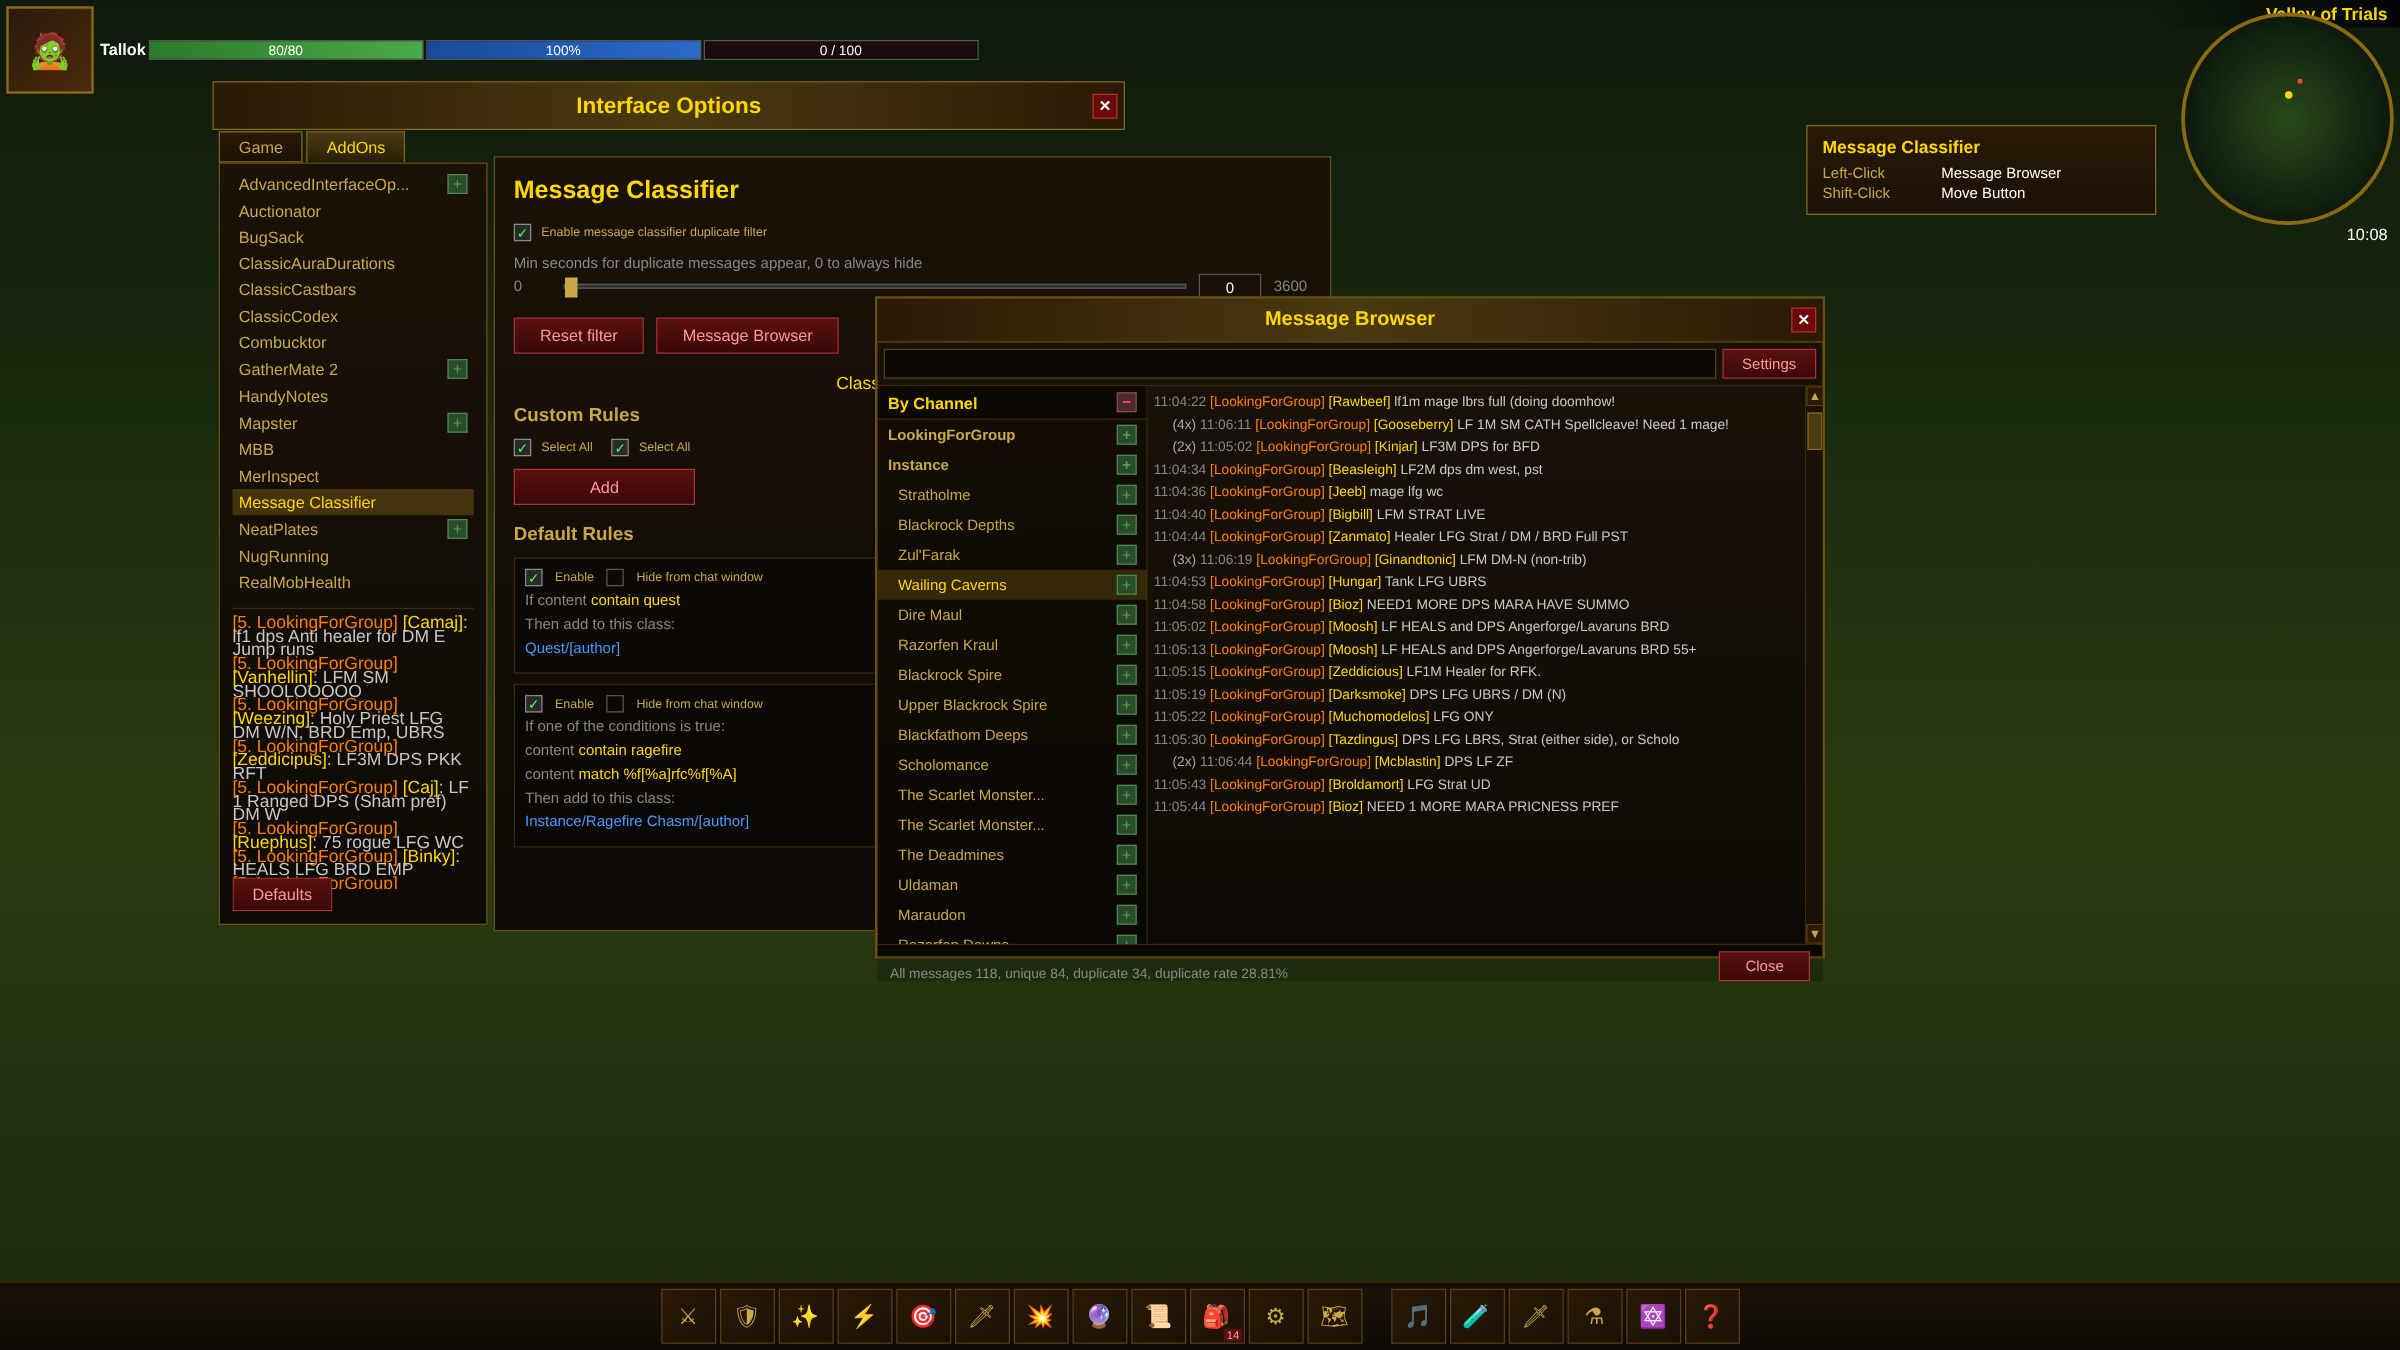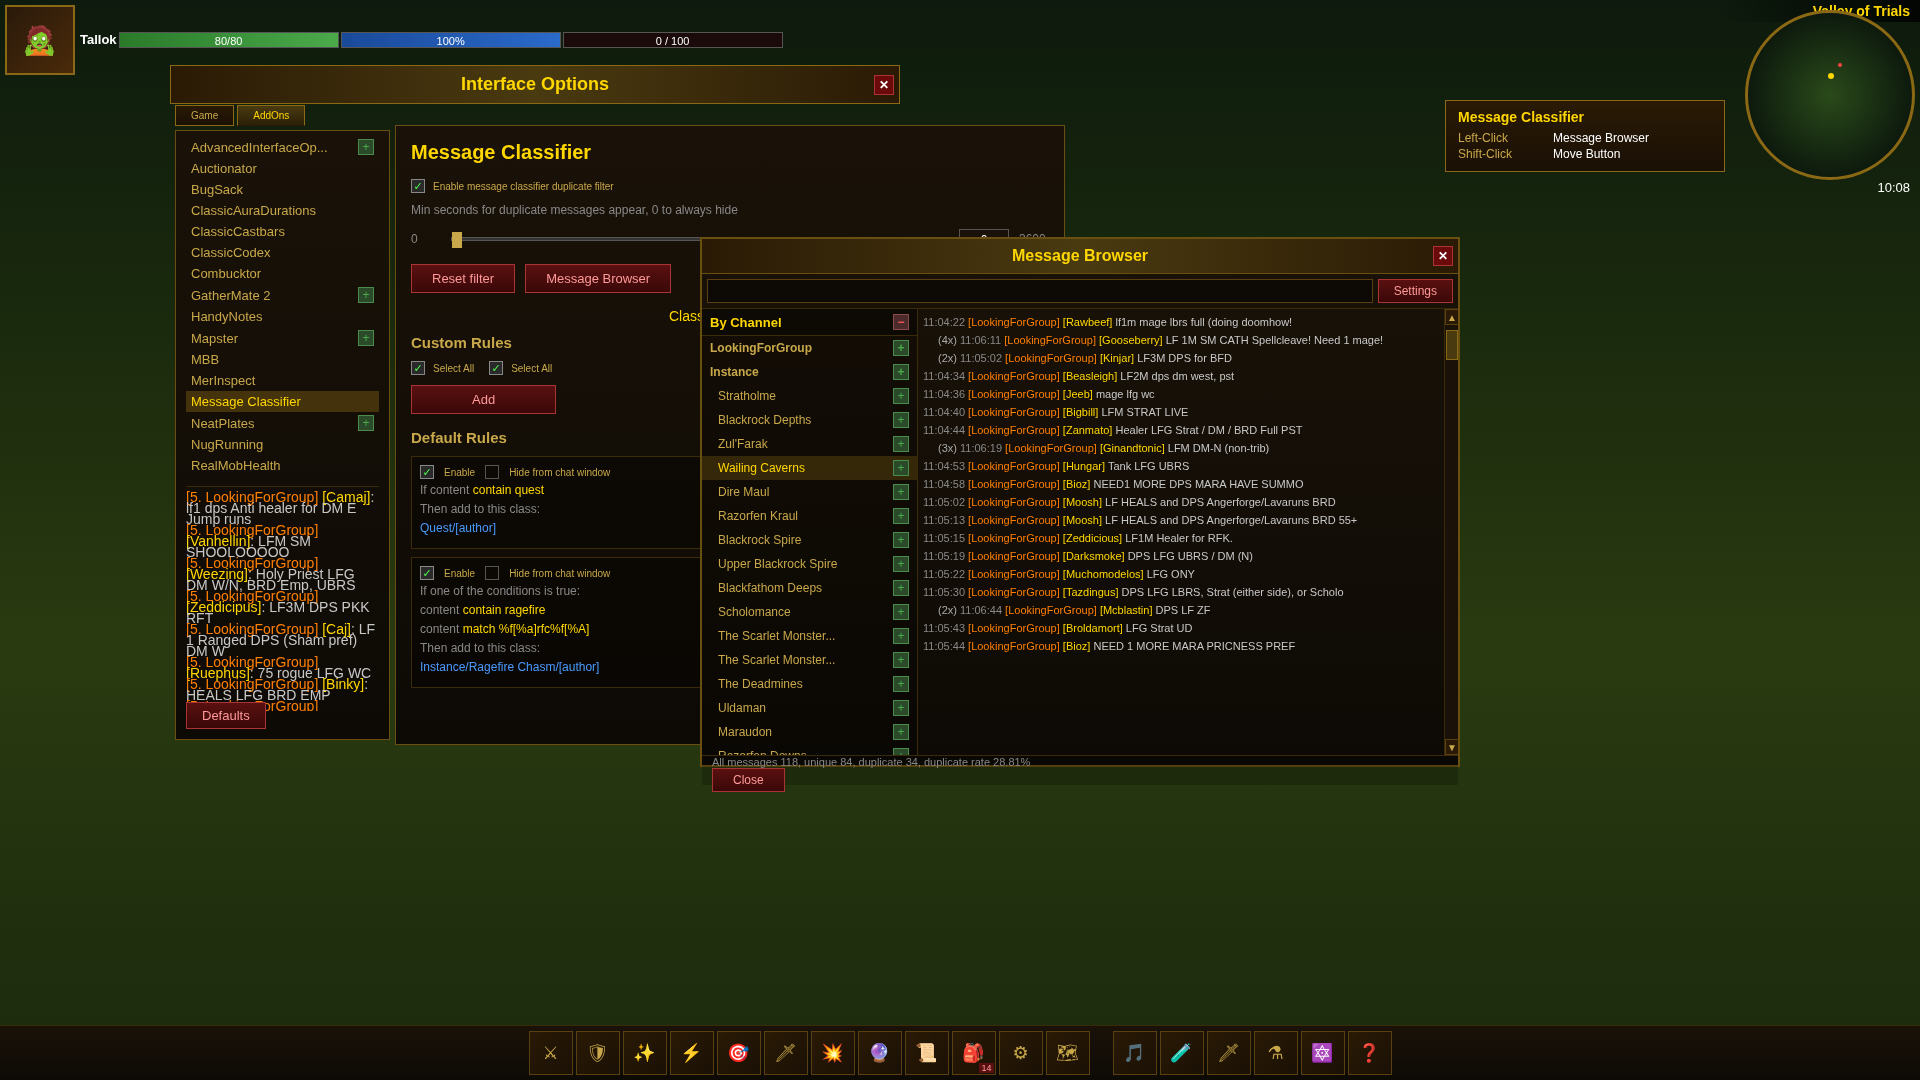--- a/index.html
+++ b/index.html
@@ -150,21 +150,21 @@
       display: flex;
       align-items: center;
       justify-content: center;
     }
 
     .tab {
       padding: 4px 15px;
       background: linear-gradient(180deg, #2a1a05, #1a1005);
       border: 1px solid #8b6914;
       color: #c8a84a;
-      font-size: 10px;
+      font-size: 13px;
       cursor: pointer;
     }
 
     .tab.active {
       background: linear-gradient(180deg, #4a3a10, #2a2008);
       color: #ffd700;
       border-bottom: 1px solid #2a1a05;
     }
 
     
@@ -236,21 +236,21 @@
     }
 
     .mc-label {
       color: #c8a84a;
       font-size: 10px;
     }
 
     .mc-sublabel {
       color: #888;
       font-size: 12px;
-      margin-bottom: 12px;
+      margin-bottom: 2px;
     }
 
     .slider-row {
       display: flex;
       align-items: center;
       gap: 10px;
       margin-bottom: 15px;
     }
 
     .slider-min, .slider-max {
@@ -554,26 +554,25 @@
       color: #ff9999;
       padding: 4px 15px;
       font-size: 12px;
       cursor: pointer;
     }
 
     
     .mb-footer {
       height: 30px;
       display: flex;
-      align-items: flex-start;
+      align-items: flex-end;
       justify-content: space-between;
       padding: 0 10px;
       border-top: 1px solid #3a2a08;
       background: rgba(0,0,0,0.2);
-      flex-direction: column;
     }
 
     .mb-stats {
       color: #888;
       font-size: 11px;
     }
 
     .btn-close {
       background: linear-gradient(180deg, #5a1010, #3a0808);
       border: 1px solid #aa3333;

